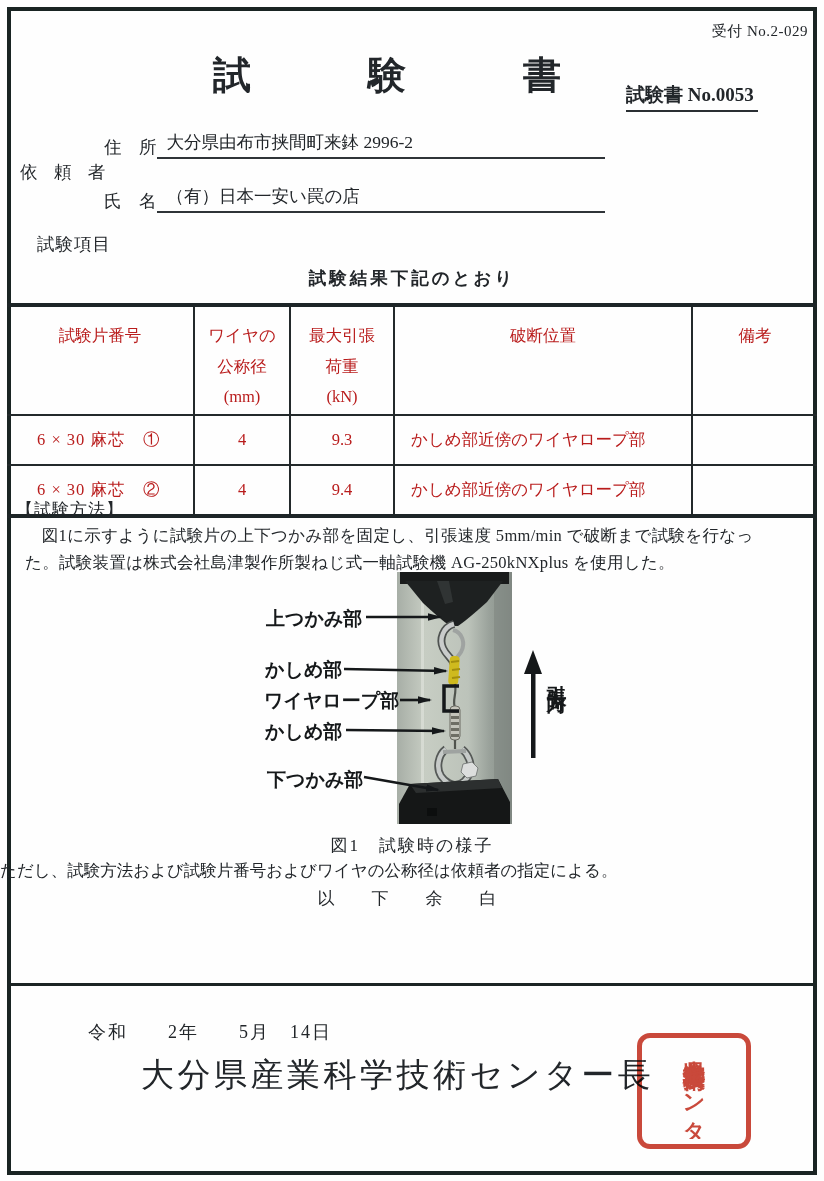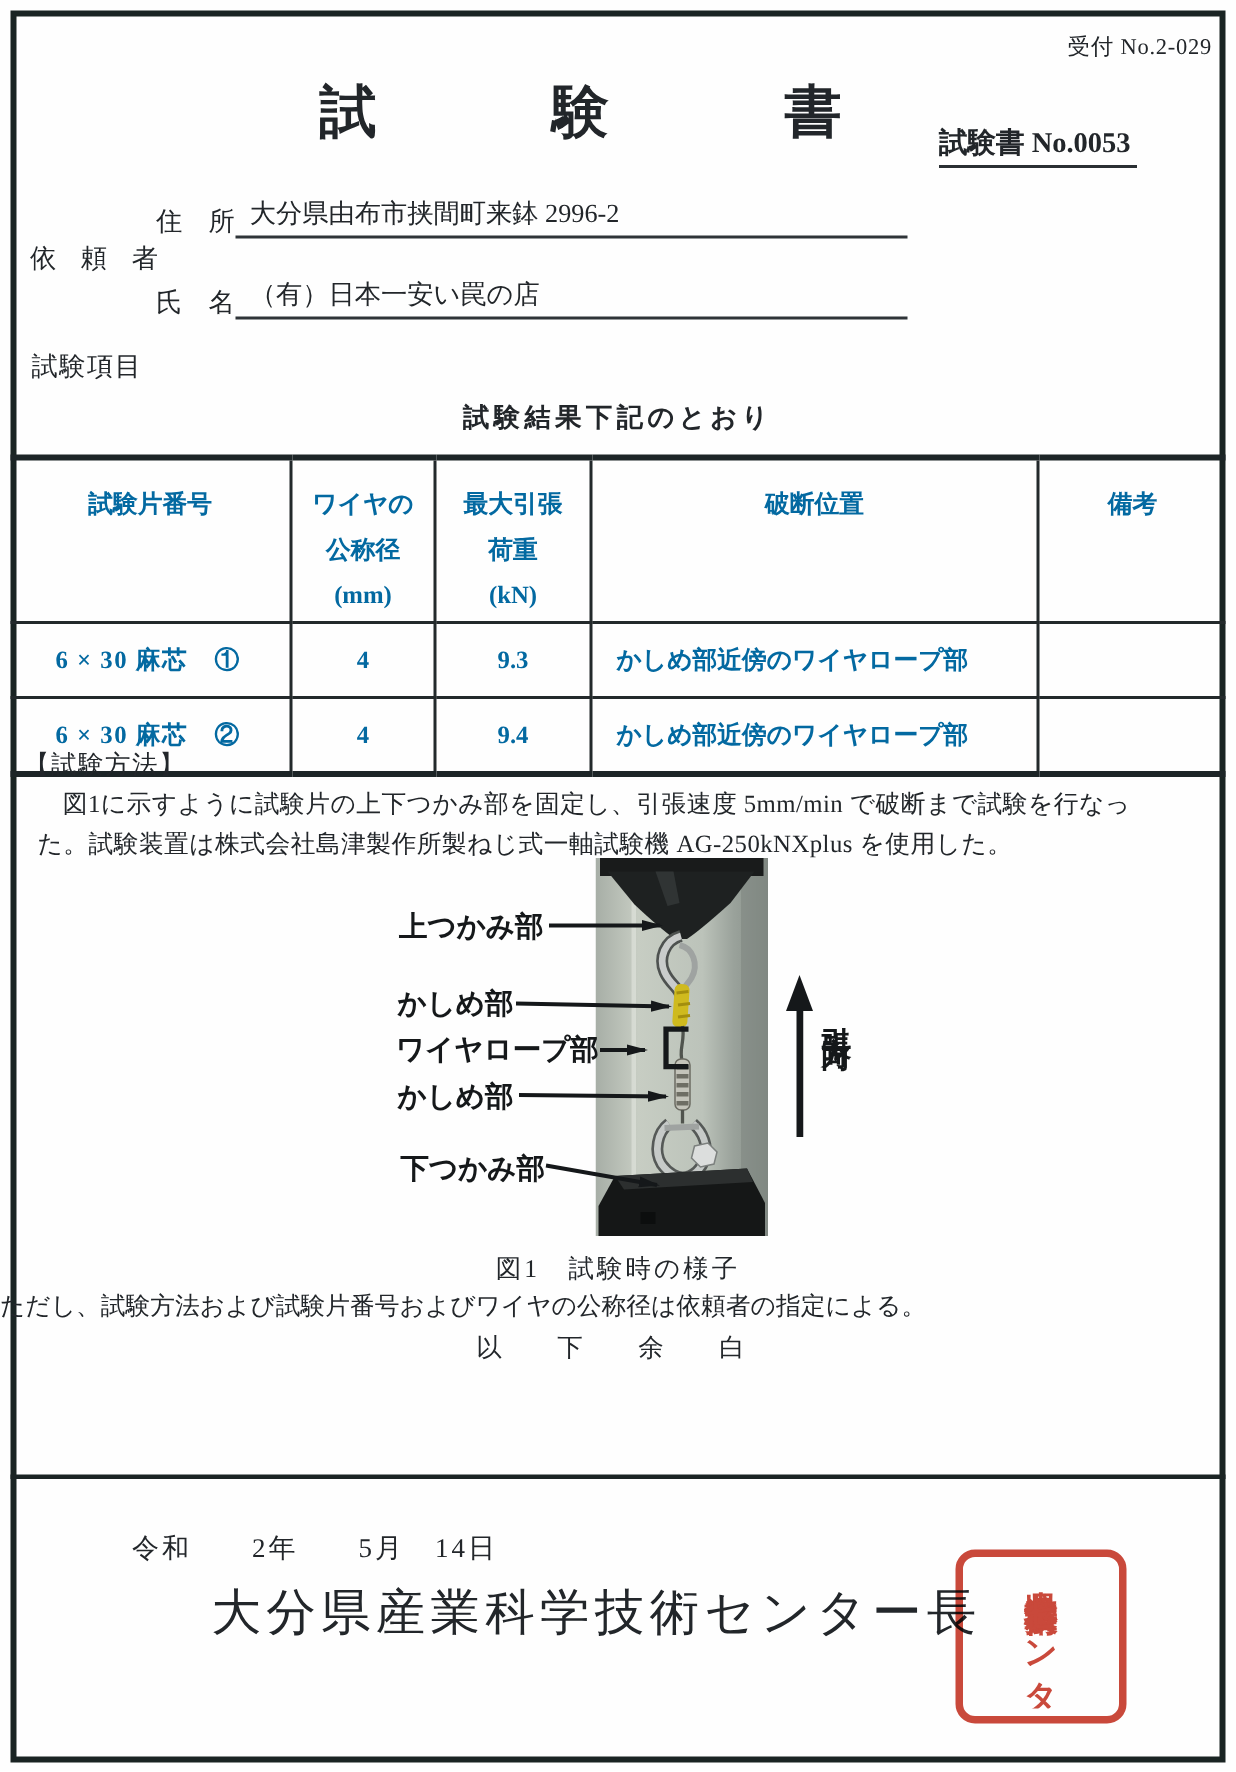--- a/index.html
+++ b/index.html
@@ -26,31 +26,31 @@
 
   .group-label{top:160px;left:20px;font-size:17.5px;letter-spacing:6px;}
   .field-row{display:flex;align-items:flex-end;}
   .field-label{font-size:17.5px;white-space:nowrap;}
   .field-value{border-bottom:2px solid #2f3438;font-size:17.5px;white-space:nowrap;
     padding:0 6px 3px 10px;}
   .row-address{top:130px;left:104px;}
   .row-address .field-value{width:432px;}
   .row-name{top:184px;left:104px;}
   .row-name .field-value{width:432px;}
-  .row-testitem{top:232px;left:21px;}
+  .row-testitem{top:232px;left:37px;}
   .row-testitem .field-label{letter-spacing:1px;}
   .row-testitem .field-value{width:630px;padding-left:18px;font-size:18px;}
 
   .results-heading{top:266px;left:0;width:824px;text-align:center;
     font-size:17.5px;font-weight:700;letter-spacing:3px;}
 
   .results-table{position:absolute;top:303px;left:7px;width:810px;
     border-collapse:collapse;table-layout:fixed;font-size:16.5px;}
   .results-table td,.results-table th{
-    border:2px solid #23292b;font-weight:700;color:#0369a1;}
+    border:2px solid #23292b;font-weight:400;color:#b91c1c;}
   .results-table tr.hdr th{
     border-top:4px solid #1d2527;height:88px;vertical-align:top;
     padding-top:14px;text-align:center;white-space:pre-line;line-height:1.85;}
   .results-table tr.data td{height:46px;border-bottom:2px solid #23292b;}
   .results-table tr.data:last-child td{border-bottom:4px solid #1d2527;}
   .results-table .c-spec{text-align:left;padding-left:30px;letter-spacing:1px;}
   .results-table .c-num{text-align:center;}
   .results-table .c-pos{text-align:left;padding-left:16px;}
   .results-table col.w1{width:187px;} .results-table col.w2{width:96px;}
   .results-table col.w3{width:104px;} .results-table col.w4{width:298px;}

